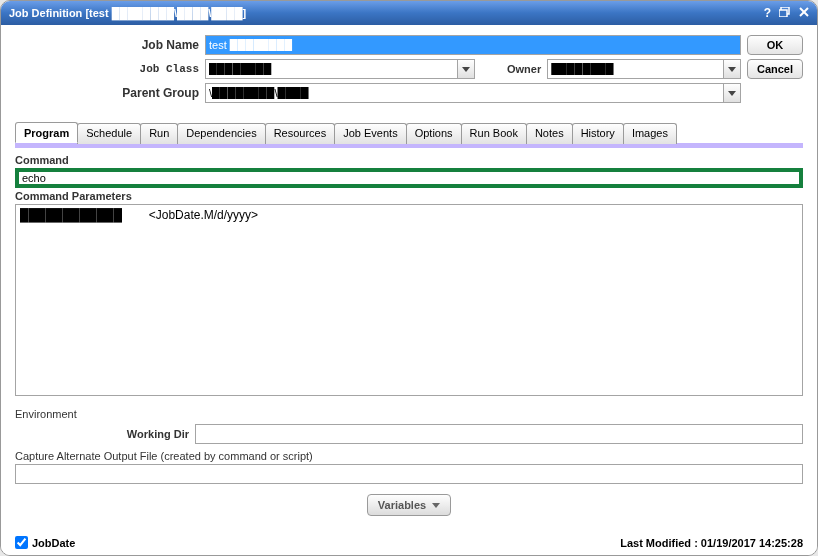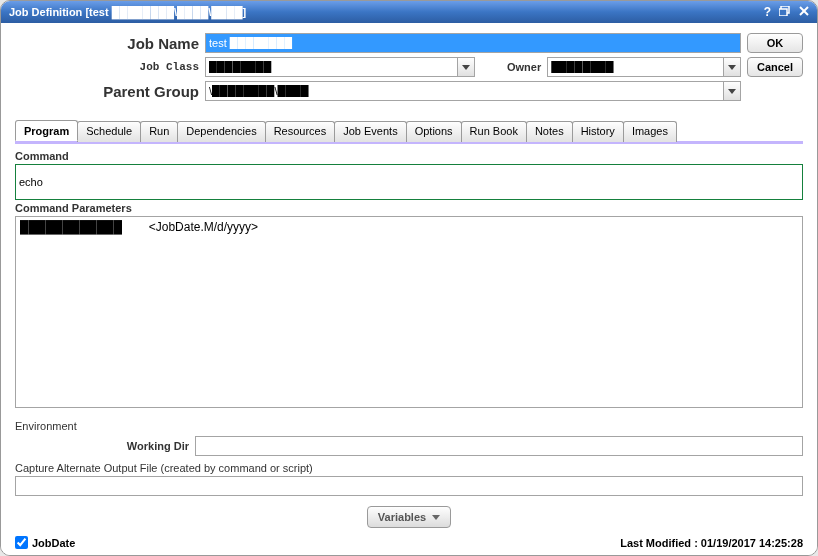--- a/index.html
+++ b/index.html
@@ -8,36 +8,36 @@
 .titlebar { background: linear-gradient(to bottom, #6a9de8 0%, #3b75c4 50%, #2c5da3 100%); color: #fff; font-weight: bold; padding: 4px 8px; display: flex; align-items: center; justify-content: space-between; height: 24px; }
 .titlebar-left { display: flex; align-items: center; gap: 4px; }
 .titlebar-right { display: flex; align-items: center; gap: 8px; }
 .titlebar-btn { cursor: pointer; color: #fff; font-weight: bold; font-size: 12px; }
 .body { flex: 1; padding: 10px 14px 6px 14px; display: flex; flex-direction: column; background: #fff; position: relative; }
 .top-form { display: flex; }
 .top-form-left { flex: 1; }
 .top-form-right { width: 56px; margin-left: 6px; display: flex; flex-direction: column; gap: 4px; }
 .btn { background: linear-gradient(to bottom,#fefefe,#e5e5e5); border: 1px solid #9a9a9a; border-radius: 4px; padding: 3px 0; font-size: 11px; font-weight: bold; cursor: pointer; text-align: center; }
 .form-row { display: flex; align-items: center; margin-bottom: 4px; }
-.form-row label { width: 190px; text-align: right; padding-right: 6px; font-weight: bold; color: #333; font-size: 15px; }
+.form-row label { width: 190px; text-align: right; padding-right: 6px; font-weight: bold; color: #333; font-size: 12px; }
 .input { flex: 1; height: 20px; border: 1px solid #a4a4a4; padding: 1px 3px; font-size: 11px; background: #fff; }
 .input.selected { background: #3399ff; color: #fff; }
 .select-wrap { flex: 1; display: flex; }
 .select-input { flex: 1; height: 20px; border: 1px solid #a4a4a4; border-right: none; padding: 1px 3px; font-size: 11px; background: #fff; }
 .select-btn { width: 18px; height: 20px; border: 1px solid #a4a4a4; background: linear-gradient(to bottom,#fefefe,#e0e0e0); cursor: pointer; display: flex; align-items: center; justify-content: center; }
 .select-btn svg { width: 8px; height: 5px; }
 .row2 { display: flex; align-items: center; margin-bottom: 4px; gap: 0; }
 .row2 label.left { width: 190px; text-align: right; padding-right: 6px; font-weight: bold; color: #333; font-family: Liberation Mono, monospace; }
 .row2 .owner-label { text-align: right; padding: 0 6px 0 32px; font-weight: bold; color: #333; }
-.tabs { display: flex; border-bottom: 3px solid #c4b5fd; margin-top: 15px; }
+.tabs { display: flex; border-bottom: 5px solid #c4b5fd; margin-top: 15px; }
 .tab { padding: 3px 8px; border: 1px solid #9a9a9a; border-bottom: none; margin-right: -1px; background: linear-gradient(to bottom,#fefefe,#e2e2e2); cursor: pointer; font-size: 11px; border-radius: 3px 3px 0 0; position: relative; top: 1px; }
 .tab.active { background: #fff; font-weight: bold; z-index: 2; border-bottom: 1px solid #fff; top: 0; padding-top: 4px; }
 .tab-content { flex: 1; padding: 4px 0 0 0; display: flex; flex-direction: column; }
 .section-label { font-weight: bold; color: #333; margin-bottom: 2px; margin-top: 2px; }
-.cmd-input { width: 100%; height: 36px; border: 1px solid #15803d; padding: 1px 3px; font-size: 11px; }
+.cmd-input { width: 100%; height: 20px; border: 4px solid #15803d; padding: 1px 3px; font-size: 11px; }
 .params-area { width: 100%; height: 192px; border: 1px solid #a4a4a4; padding: 3px 4px; font-size: 12px; font-family: Arial; resize: none; overflow: auto; }
 .env-label { color: #333; margin-top: 12px; }
 .env-row { display: flex; align-items: center; margin-top: 4px; }
 .env-row label { width: 180px; text-align: right; padding-right: 6px; font-weight: bold; color: #333; }
 .capture-label { margin-top: 6px; color: #333; }
 .capture-input { width: 100%; height: 20px; border: 1px solid #a4a4a4; padding: 1px 3px; margin-top: 2px; }
 .variables-row { text-align: center; margin-top: 10px; }
 .var-btn { display: inline-flex; align-items: center; gap: 6px; background: linear-gradient(to bottom,#fefefe,#dcdcdc); border: 1px solid #9a9a9a; border-radius: 4px; padding: 4px 10px; font-size: 11px; font-weight: bold; cursor: pointer; color: #555; }
 .footer { display: flex; justify-content: space-between; align-items: center; padding-top: 8px; font-weight: bold; }
 .footer .check { display: flex; align-items: center; gap: 4px; }

